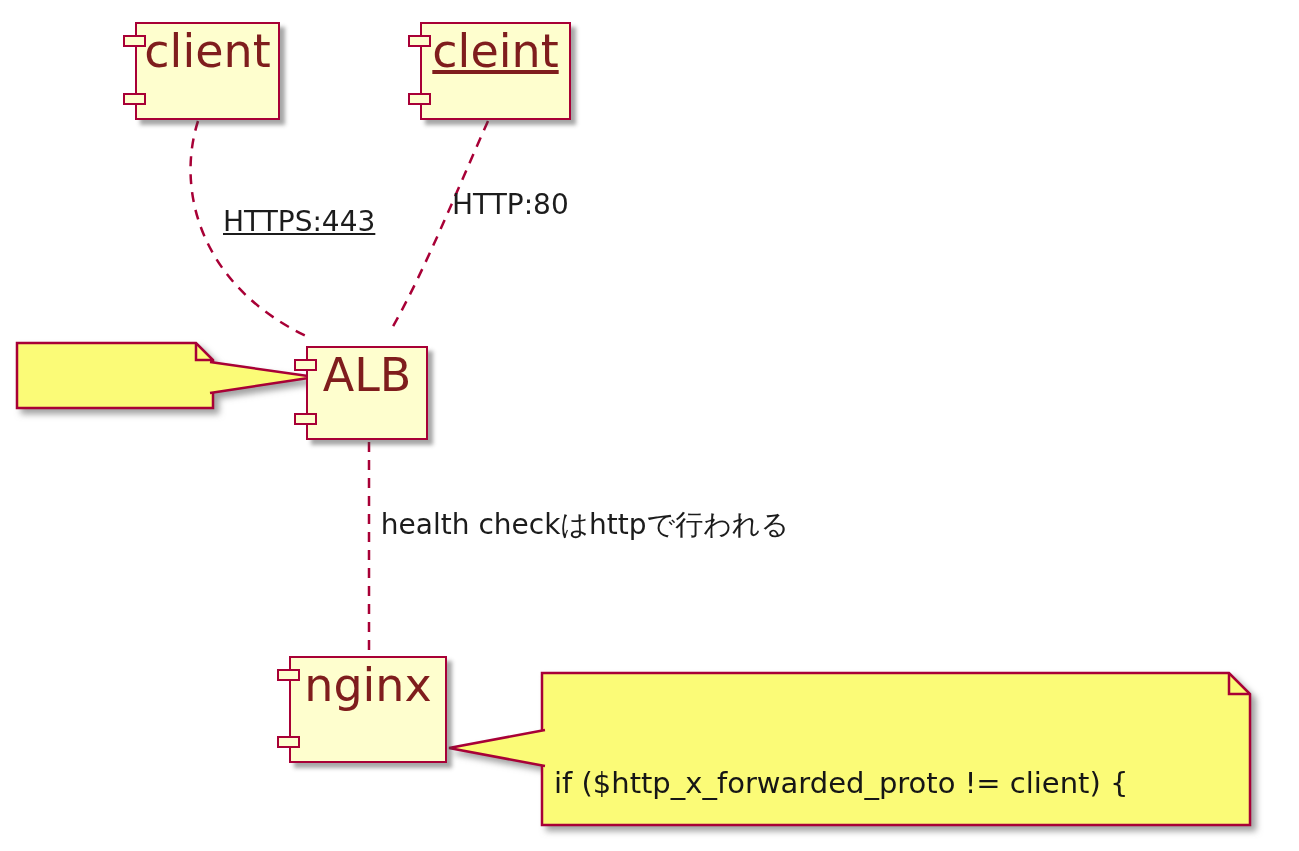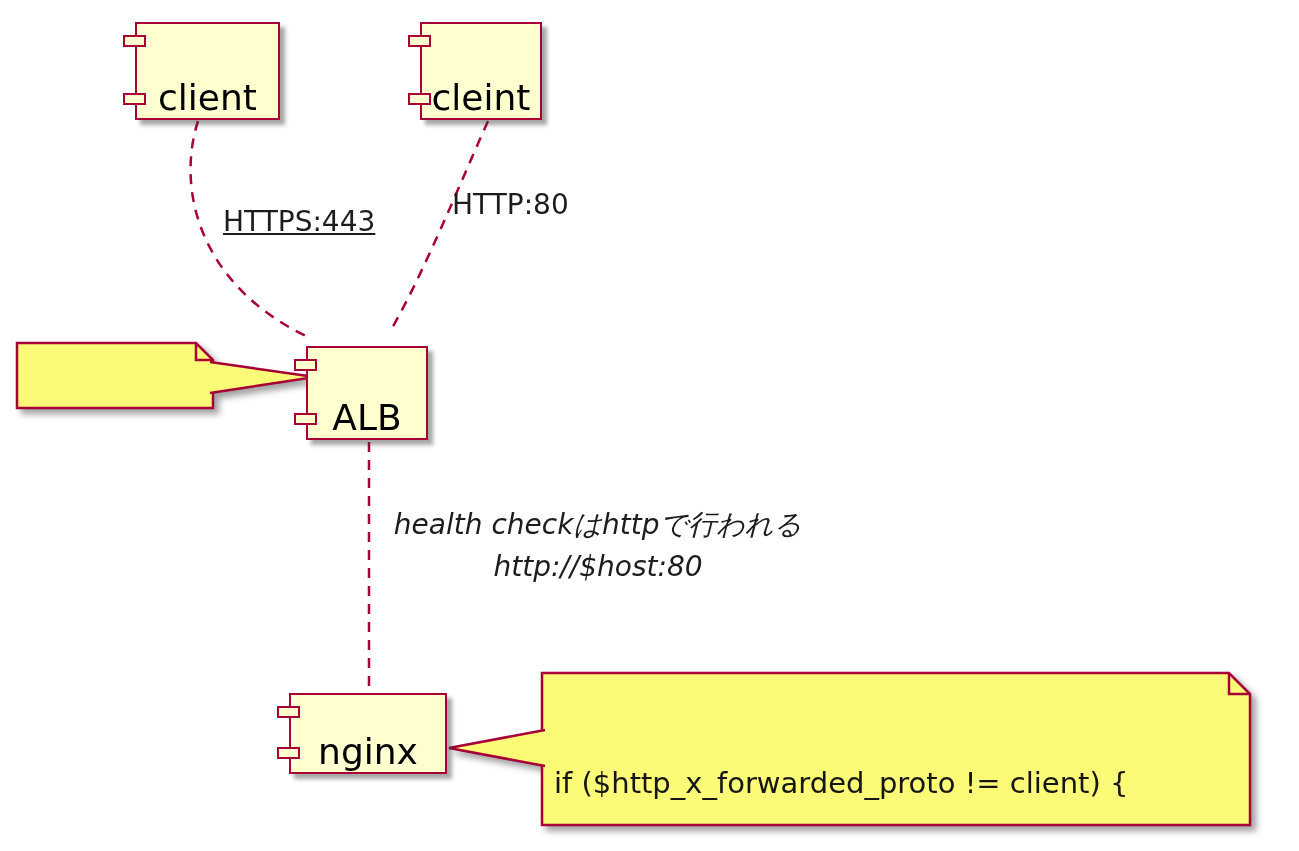--- a/index.html
+++ b/index.html
@@ -16,22 +16,22 @@
   .nbody{fill:#FBFB77;stroke:#A80036;stroke-width:2.5;stroke-linejoin:miter;}
   .nfold{fill:none;stroke:#A80036;stroke-width:2.5;}
   .npointer{fill:#FBFB77;stroke:#A80036;stroke-width:2.5;stroke-linejoin:miter;}
   .shadowed{filter:drop-shadow(5px 5px 3px rgba(70,70,70,.5));}
 
   
   .component{
     position:absolute;box-sizing:border-box;
     background:#FEFECE;border:2.5px solid #A80036;
     box-shadow:5px 5px 4px rgba(60,60,60,.45);
-    display:flex;align-items:flex-end;justify-content:center;
-    font-size:36px;color:#000000;
+    display:flex;align-items:flex-start;justify-content:center;
+    font-size:46px;color:#7f1d1d;
   }
   .port{
     position:absolute;left:-14px;width:19px;height:8px;
     background:#FEFECE;border:2.5px solid #A80036;
   }
   .p1{top:11px;} .p2{bottom:13px;}
 
   
   .edge-label{position:absolute;color:#1c1c1c;font-size:28px;white-space:nowrap;}
   .edge-label-block{
@@ -67,45 +67,44 @@
       <path class="npointer" d="M545,730 L449,748 L545,766"></path>
     </g>
   </svg>
 
   <div class="component" style="left:135px;top:22px;width:145px;height:98px;">
     <div class="port p1"></div>
     <div class="port p2"></div>
     <span>client</span>
   </div>
 
-  <div class="component" style="left:420px;top:22px;width:122px;height:98px;">
+  <div class="component" style="left:420px;top:22px;width:151px;height:98px;text-decoration:underline;">
     <div class="port p1"></div>
     <div class="port p2"></div>
     <span>cleint</span>
   </div>
 
   <div class="component" style="left:306px;top:330px;width:122px;height:94px;margin-top:16px;">
     <div class="port p1"></div>
     <div class="port p2"></div>
     <span>ALB</span>
   </div>
 
-  <div class="component" style="left:289px;top:693px;width:158px;height:81px;">
+  <div class="component" style="left:289px;top:656px;width:158px;height:107px;">
     <div class="port p1"></div>
     <div class="port p2"></div>
     <span>nginx</span>
   </div>
 
   <div class="edge-label" style="left:223px;top:205px;text-decoration:underline;">HTTPS:443</div>
 
   <div class="edge-label" style="left:452px;top:188px;">HTTP:80</div>
 
-  <div class="edge-label-block" style="left:361px;top:504px;width:474px;font-style:italic;">
+  <div class="edge-label-block" style="left:348px;top:504px;width:474px;">
     <div>health checkはhttpで行われる</div>
-    <div>http://$host:80</div>
   </div>
 
 
   <div class="note-text note-text-code">
     <div>if ($http_x_forwarded_proto != client) {</div>
     
     
   </div>
 
 </div>

